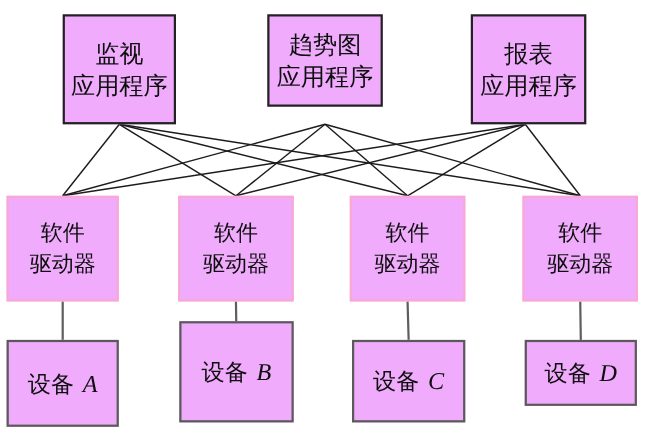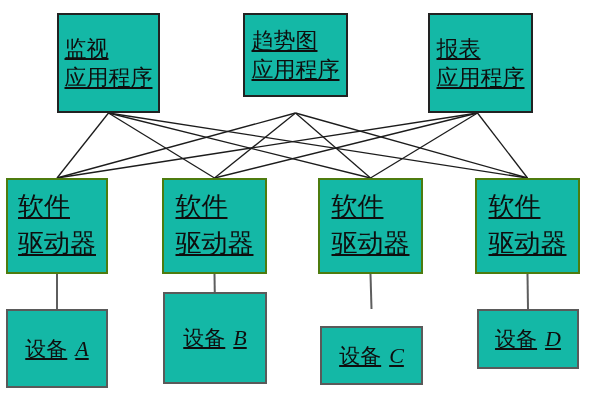--- a/index.html
+++ b/index.html
@@ -13,31 +13,30 @@
   }
   #edge-layer {
     position: absolute;
     left: 0; top: 0;
     width: 600px; height: 400px;
     pointer-events: none;
   }
   .node {
     position: absolute;
     box-sizing: border-box;
-    background: #14b8a6;
+    background: #f0abfc;
     display: flex;
     align-items: center;
     justify-content: center;
-    text-align: left;
+    text-align: center;
     color: #0e0e0e;
-    text-decoration: underline;
   }
   .node .lbl span { display: block; }
   .top-node  { border: 2px solid #222222; font-size: 22px; line-height: 1.32; }
-  .mid-node  { border: 2px solid #4d7c0f; font-size: 26px; line-height: 1.42; }
+  .mid-node  { border: 2px solid #f9a8d4; font-size: 20px; line-height: 1.42; }
   .bot-node  { border: 2px solid #5a5a5a; font-size: 21px; }
   .dev-letter {
     font-style: italic;
     margin-left: 8px;
     font-size: 22px;
   }
 </style>
 </head>
 <body>
 
@@ -109,21 +108,21 @@
   <div class="node bot-node" style="left:6px; top:309px; width:102px; height:79px">
     <div class="lbl">
       <span style="display:inline">设备</span><span style="display:inline" class="dev-letter">A</span>
     </div>
   </div>
   <div class="node bot-node" style="left:163px; top:292px; width:104px; height:92px">
     <div class="lbl">
       <span style="display:inline">设备</span><span style="display:inline" class="dev-letter">B</span>
     </div>
   </div>
-  <div class="node bot-node" style="left:320px; top:326px; width:103px; height:59px">
+  <div class="node bot-node" style="left:320px; top:309px; width:103px; height:75px">
     <div class="lbl">
       <span style="display:inline">设备</span><span style="display:inline" class="dev-letter">C</span>
     </div>
   </div>
   <div class="node bot-node" style="left:477px; top:309px; width:102px; height:60px">
     <div class="lbl">
       <span style="display:inline">设备</span><span style="display:inline" class="dev-letter">D</span>
     </div>
   </div>
 

